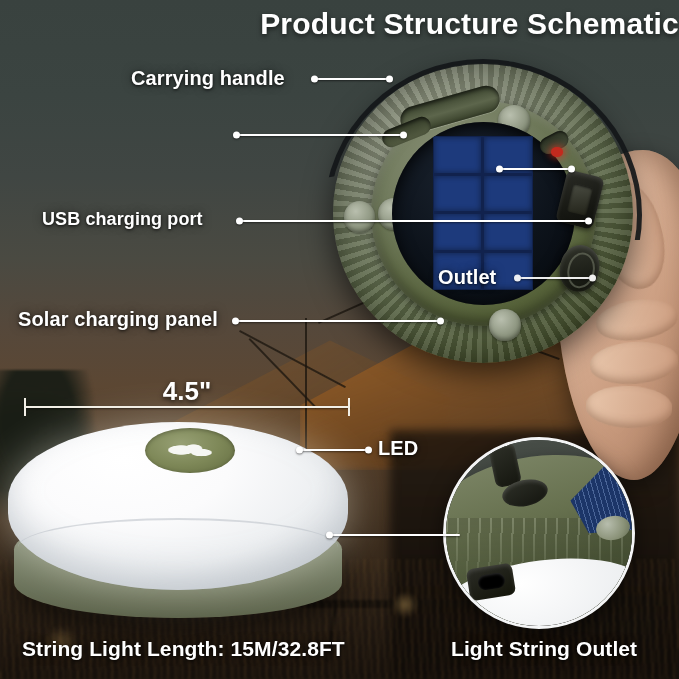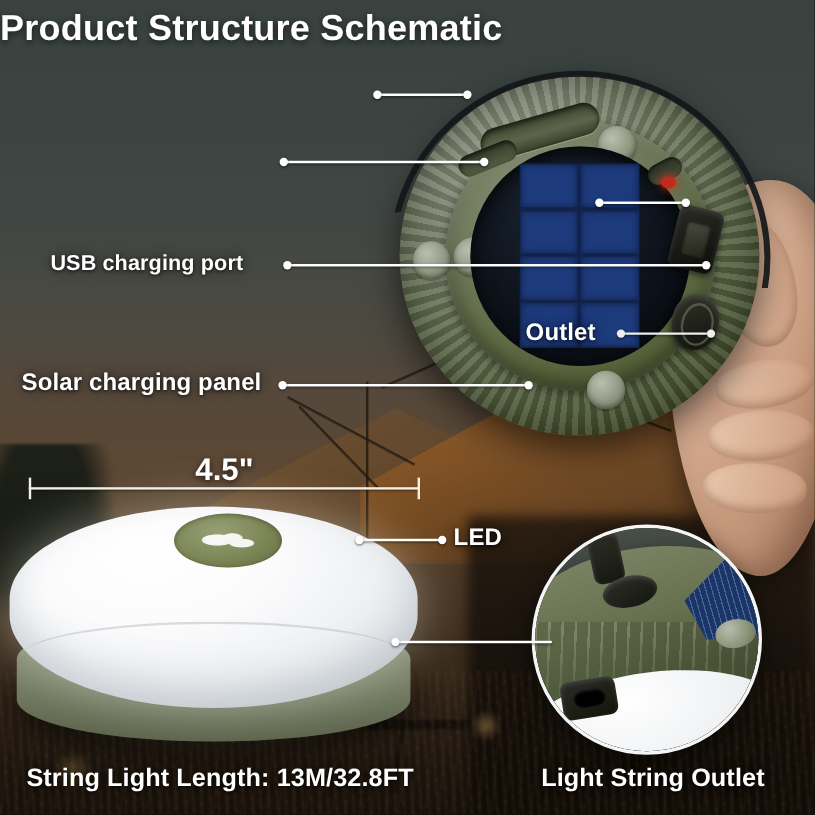--- a/index.html
+++ b/index.html
@@ -281,21 +281,21 @@
     background:radial-gradient(circle at 36% 30%, #b7bdad, #8a9278 60%, #626a50);
   }
 
   
   .label {
     position:absolute; color:#fff; font-weight:700; white-space:nowrap;
     text-shadow:0 1px 3px rgba(0,0,0,.75), 0 0 10px rgba(0,0,0,.5);
     letter-spacing:.1px;
   }
   #title {
-    position:absolute; left:0; right:0; top:7px; text-align:left;
+    position:absolute; left:0; right:0; top:7px; text-align:right;
     color:#fff; font-size:30px; font-weight:700; letter-spacing:.2px;
     text-shadow:0 2px 5px rgba(0,0,0,.6);
   }
   .leader { position:absolute; height:2px; background:#fff; border-radius:2px;
             box-shadow:0 1px 2px rgba(0,0,0,.5); }
   .leader::before, .leader::after {
     content:""; position:absolute; top:50%; width:7px; height:7px;
     border-radius:50%; background:#fff; transform:translateY(-50%);
     box-shadow:0 1px 2px rgba(0,0,0,.5);
   }
@@ -406,20 +406,21 @@
     <div class="ins-solar"></div>
     <div class="ins-screw"></div>
     <div class="ins-btn2"></div>
     <div class="ins-btn1"></div>
     <div class="ins-white"></div>
     <div class="ins-outlet"></div>
   </div>
 
   <div id="title">Product Structure Schematic</div>
 
+  <div class="label" style="left:131px;top:67px;font-size:20px;">Carrying handle</div>
   <div class="leader" style="left:313px;top:78px;width:78px;"></div>
 
   <div class="leader" style="left:235px;top:134px;width:170px;"></div>
 
   <div class="leader" style="left:498px;top:168px;width:75px;"></div>
 
   <div class="label" style="left:42px;top:209px;font-size:18px;">USB charging port</div>
   <div class="leader" style="left:238px;top:220px;width:352px;"></div>
 
   <div class="label" style="left:438px;top:266px;font-size:20px;">Outlet</div>
@@ -428,16 +429,16 @@
   <div class="label" style="left:18px;top:308px;font-size:20px;">Solar charging panel</div>
   <div class="leader" style="left:234px;top:320px;width:208px;"></div>
 
   <div class="label" style="left:378px;top:437px;font-size:20px;">LED</div>
   <div class="leader" style="left:298px;top:449px;width:72px;"></div>
   <div class="leader no-end" style="left:328px;top:534px;width:132px;"></div>
 
   <div id="dim-text">4.5"</div>
   <div id="dim-line"></div>
 
-  <div class="label" id="footer-left">String Light Length: 13M/32.8FT</div>
+  <div class="label" id="footer-left">String Light Length: 15M/32.8FT</div>
   <div class="label" id="footer-right">Light String Outlet</div>
 
 </div>
 
 </body></html>

